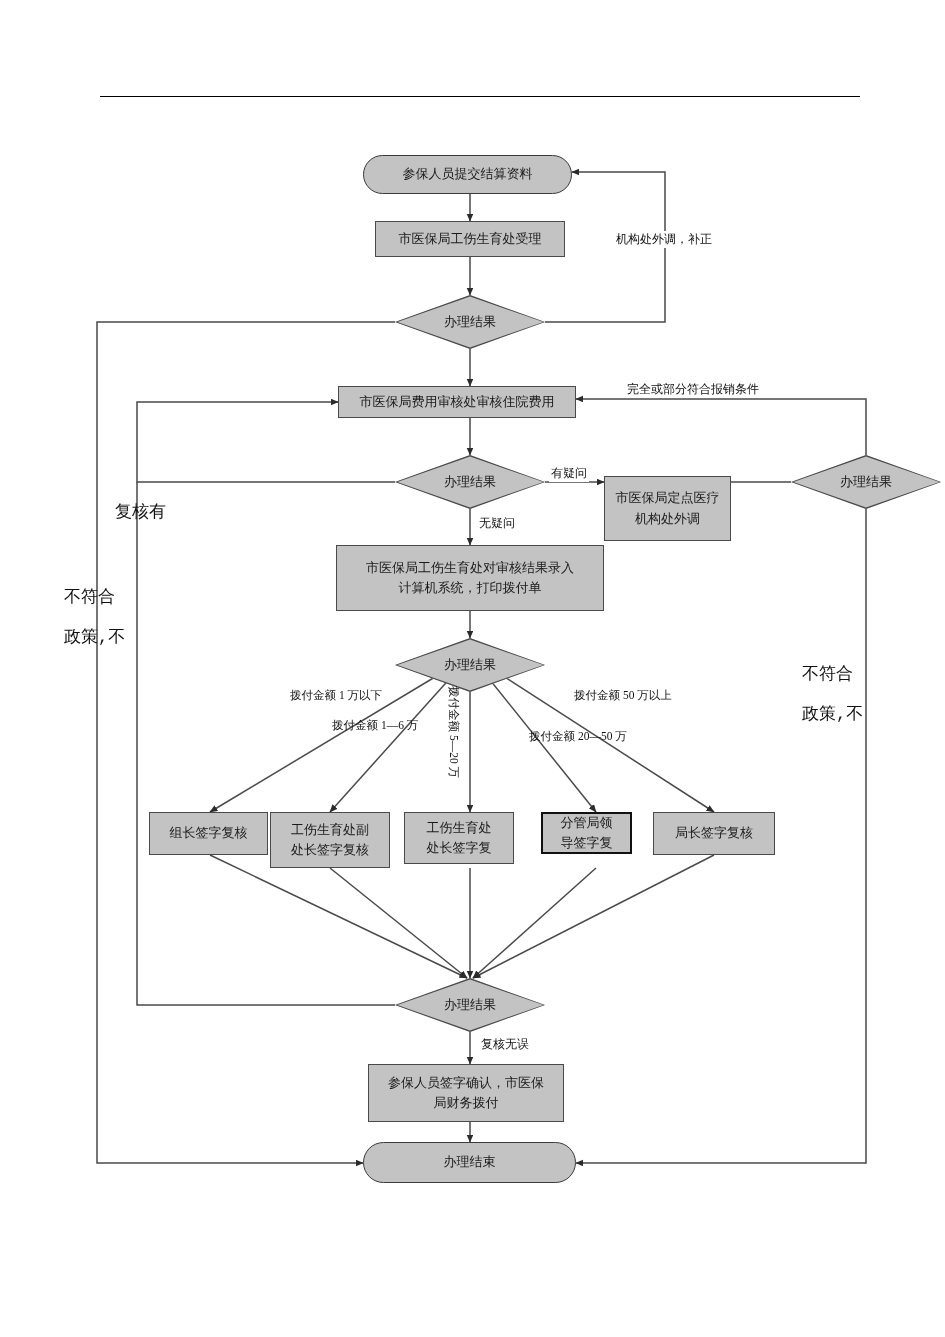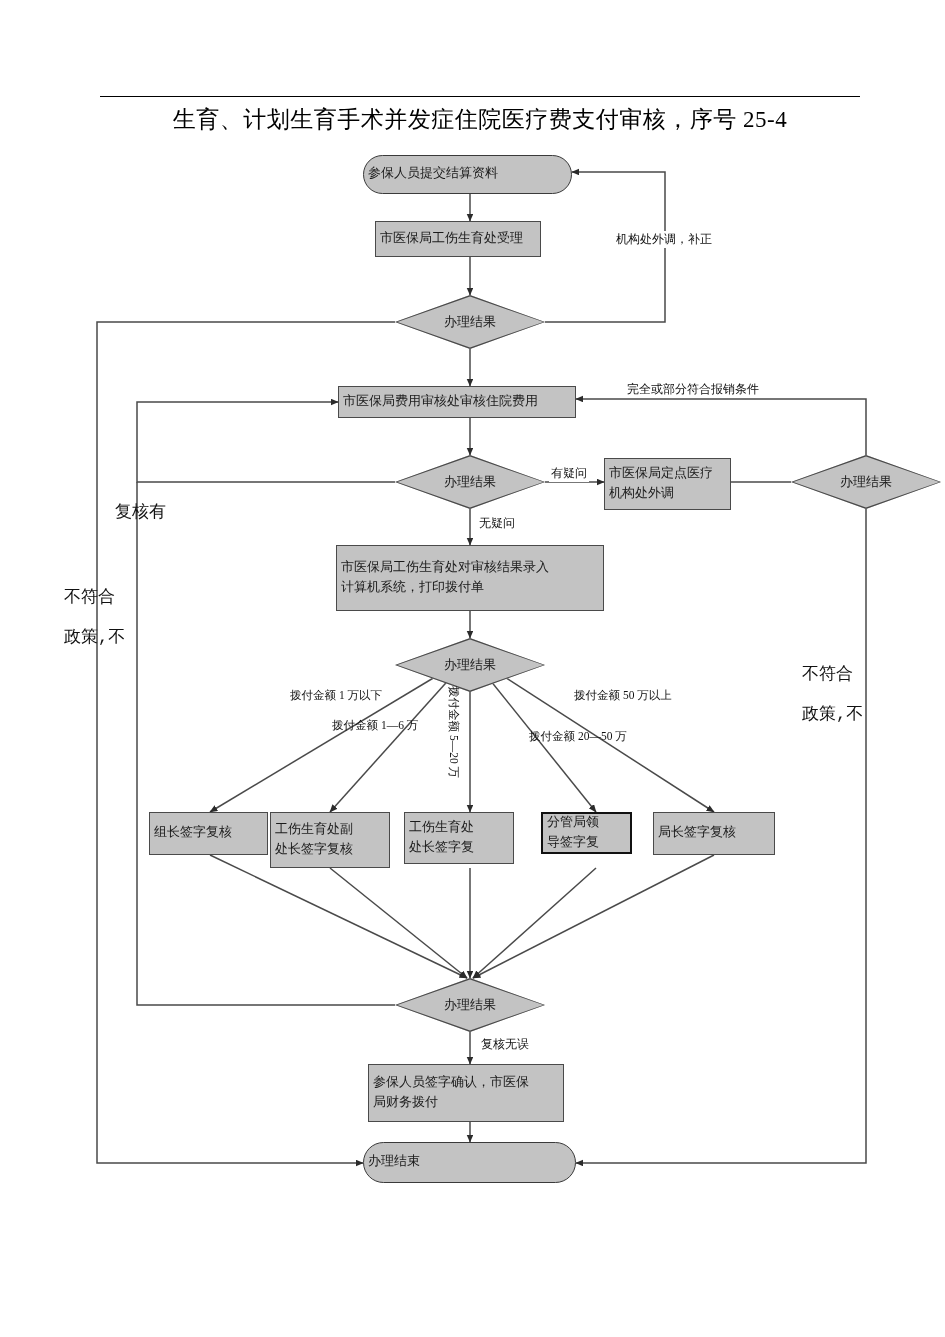--- a/index.html
+++ b/index.html
@@ -5,22 +5,22 @@
   html,body{margin:0;padding:0;background:#fff;}
   body{font-family:"Liberation Sans","DejaVu Sans",sans-serif;}
   #page{position:relative;width:945px;height:1337px;background:#fff;overflow:hidden;}
 
   .title-rule{position:absolute;left:100px;top:96px;width:760px;height:0;border-top:1.5px solid #000;}
   .title{position:absolute;left:100px;top:104px;width:760px;text-align:center;
          font-family:"Liberation Serif","DejaVu Serif",serif;font-size:23px;color:#000;
          letter-spacing:.5px;white-space:nowrap;}
 
   .node{position:absolute;box-sizing:border-box;background:#c3c3c3;border:1.3px solid #4a4a4a;
-        display:flex;align-items:center;justify-content:center;
-        font-size:13px;color:#1a1a1a;line-height:1.55;padding:2px 4px;font-family:Liberation Mono, monospace;}
+        display:flex;align-items:center;justify-content:center;text-align:center;
+        font-size:13px;color:#1a1a1a;line-height:1.55;padding:2px 4px;}
   .node.bold-border{border:2px solid #111;}
   .node.term{border-radius:999px;border:1.6px solid #3a3a3a;}
   .node .txt{display:block;width:100%;}
 
   .diamond{position:absolute;}
   .diamond .shape{position:absolute;inset:0;background:#c3c3c3;
      -webkit-clip-path:polygon(50% 0,100% 50%,50% 100%,0 50%);
              clip-path:polygon(50% 0,100% 50%,50% 100%,0 50%);}
   .diamond .edge{position:absolute;inset:0;background:#4a4a4a;
      -webkit-clip-path:polygon(50% 0,100% 50%,50% 100%,0 50%,50% 0,50% 1.6px,1.6% 50%,50% calc(100% - 1.6px),calc(100% - 1.6px) 50%,50% 1.6px,50% 0);
@@ -35,21 +35,20 @@
             color:#111;white-space:nowrap;transform:rotate(90deg);transform-origin:left top;}
 
   svg.wires{position:absolute;left:0;top:0;width:945px;height:1337px;pointer-events:none;}
 </style>
 </head>
 <body>
 
 <div id="page">
 
   <div class="title-rule"></div>
-  <div class="title">生育、计划生育手术并发症住院医疗费支付审核，序号 25-4</div>
 
   <svg class="wires" viewBox="0 0 945 1337">
     <defs>
       <marker id="ah" markerWidth="9" markerHeight="9" refX="7.4" refY="3.4" orient="auto" markerUnits="userSpaceOnUse">
         <path d="M0,0 L8,3.4 L0,6.8 z" fill="#2b2b2b"></path>
       </marker>
     </defs>
     <g stroke="#4a4a4a" stroke-width="1.5" fill="none">
 
       <path d="M470,194 L470,221" marker-end="url(#ah)"></path>
@@ -95,21 +94,21 @@
       <path d="M470,1032 L470,1064" marker-end="url(#ah)"></path>
 
       <path d="M470,1109 L470,1142" marker-end="url(#ah)"></path>
     </g>
   </svg>
 
   <div class="node term" style="left:363px;top:155px;width:209px;height:39px;">
     <span class="txt">参保人员提交结算资料</span>
   </div>
 
-  <div class="node" style="left:375px;top:221px;width:166px;height:36px;">
+  <div class="node" style="left:375px;top:221px;width:190px;height:36px;">
     <span class="txt">市医保局工伤生育处受理</span>
   </div>
 
   <div class="diamond" style="left:395px;top:295px;width:150px;height:54px;">
     <div class="shape"></div>
     <div class="edge"></div>
     <div class="lbl">办理结果</div>
   </div>
   <div class="lbl-free" style="left:614px;top:231px;">机构处外调，补正</div>
 
@@ -119,21 +118,21 @@
   <div class="lbl-free" style="left:625px;top:381px;">完全或部分符合报销条件</div>
 
   <div class="diamond" style="left:395px;top:455px;width:150px;height:54px;">
     <div class="shape"></div>
     <div class="edge"></div>
     <div class="lbl">办理结果</div>
   </div>
   <div class="lbl-free" style="left:549px;top:465px;">有疑问</div>
   <div class="lbl-free" style="left:477px;top:515px;">无疑问</div>
 
-  <div class="node" style="left:604px;top:458px;width:127px;height:52px;">
+  <div class="node" style="left:604px;top:476px;width:127px;height:65px;">
     <span class="txt">
       <span>市医保局定点医疗</span><br>
       <span>机构处外调</span>
     </span>
   </div>
 
   <div class="diamond" style="left:791px;top:455px;width:150px;height:54px;">
     <div class="shape"></div>
     <div class="edge"></div>
     <div class="lbl">办理结果</div>

